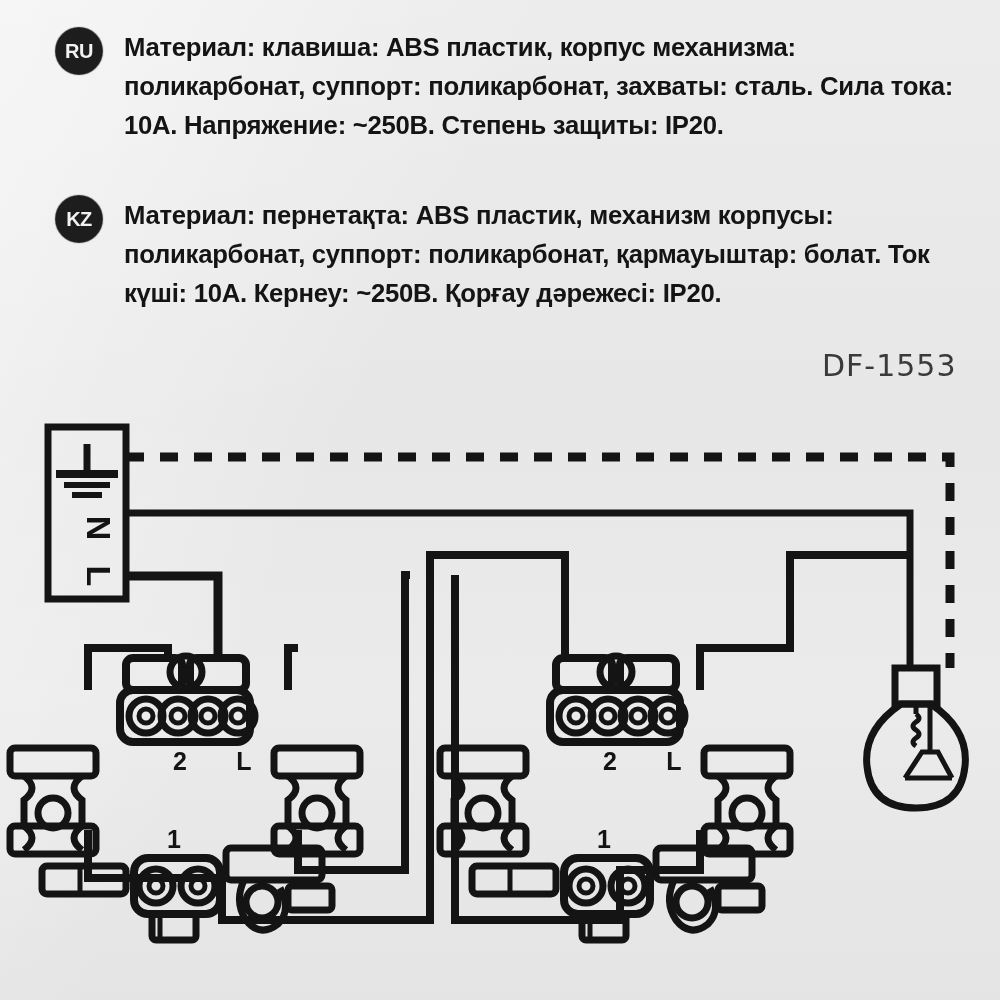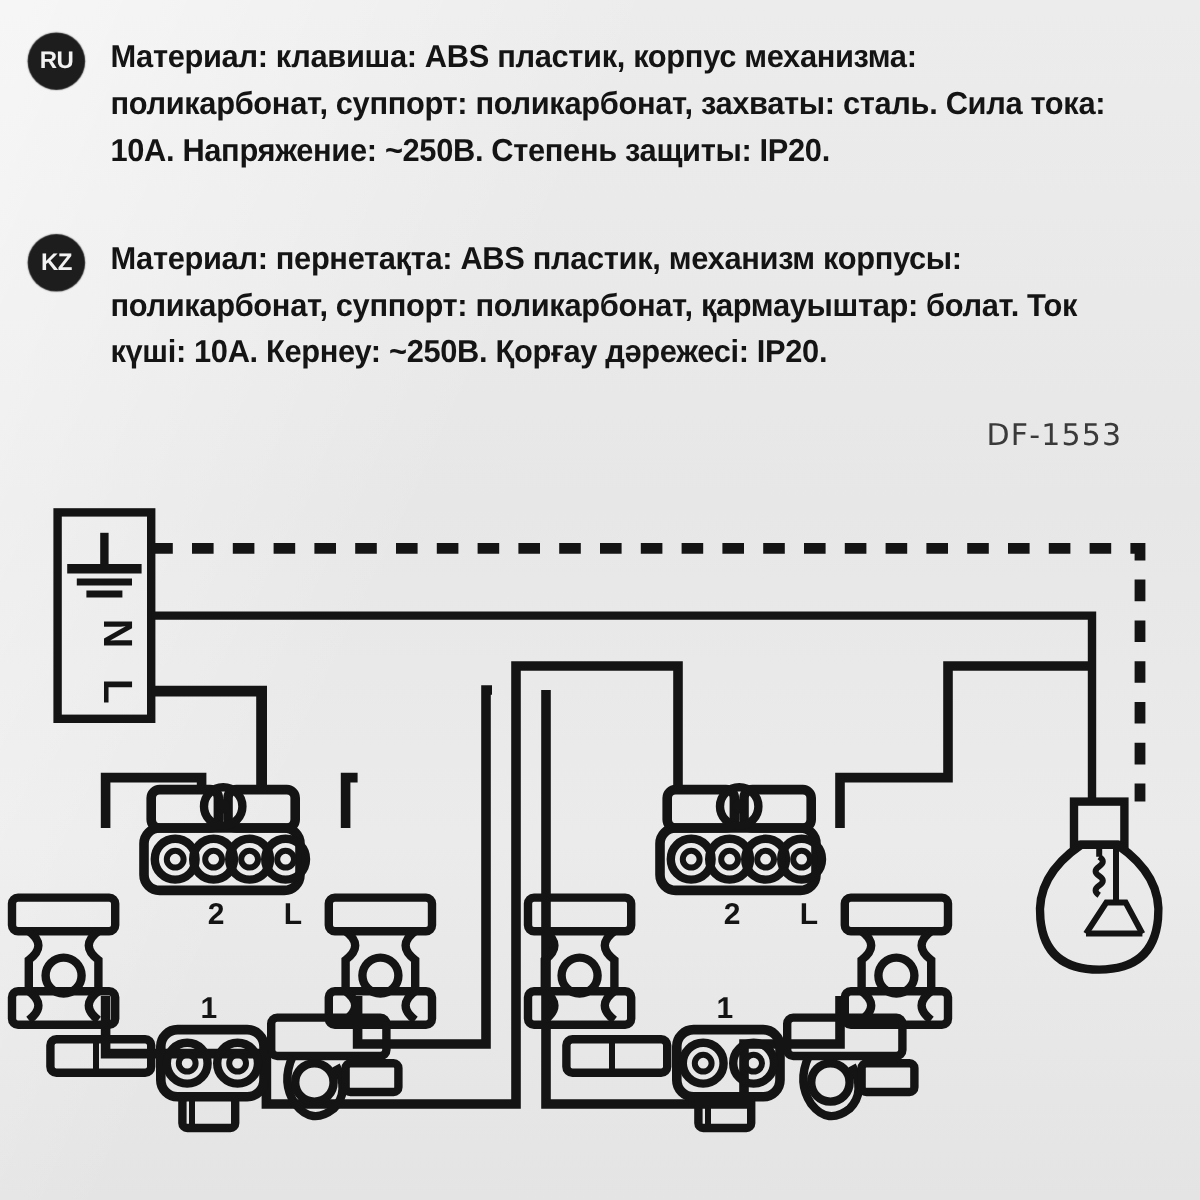--- a/index.html
+++ b/index.html
@@ -23,41 +23,42 @@
 
   .spec-row{ position:absolute; display:flex; align-items:flex-start; }
   .badge{
     width:46px; height:46px; border-radius:50%;
     background:#1d1d1d; color:#f2f2f2;
     font-weight:bold; font-size:20px;
     display:flex; align-items:center; justify-content:center;
     letter-spacing:-0.5px;
     flex:0 0 auto;
     box-shadow:0 0 1px 1px #1d1d1d;
+    margin-left:32px;
   }
   .spec-text{
     margin-left:22px;
     color:#141414;
     font-weight:bold;
     font-size:26.5px;
     line-height:39px;
     letter-spacing:-0.3px;
     font-stretch:condensed;
     transform:scaleX(0.97);
     transform-origin:left top;
   }
   #ru-row{ left:24px; top:28px; }
   #ru-row .spec-text{ width:880px; }
   #kz-row{ left:24px; top:196px;justify-content:flex-end; }
   #kz-row .spec-text{ width:880px; }
 
   .model-number{
     position:absolute;
     left:822px; top:348px;
-    font-size:25px;
+    font-size:30px;
     color:#3a3a3a;
     letter-spacing:1px;
     font-family:"DejaVu Sans", sans-serif;
   }
 
   
   #wiring-diagram{
     position:absolute; left:0; top:400px;
     width:1000px; height:600px;
   }

